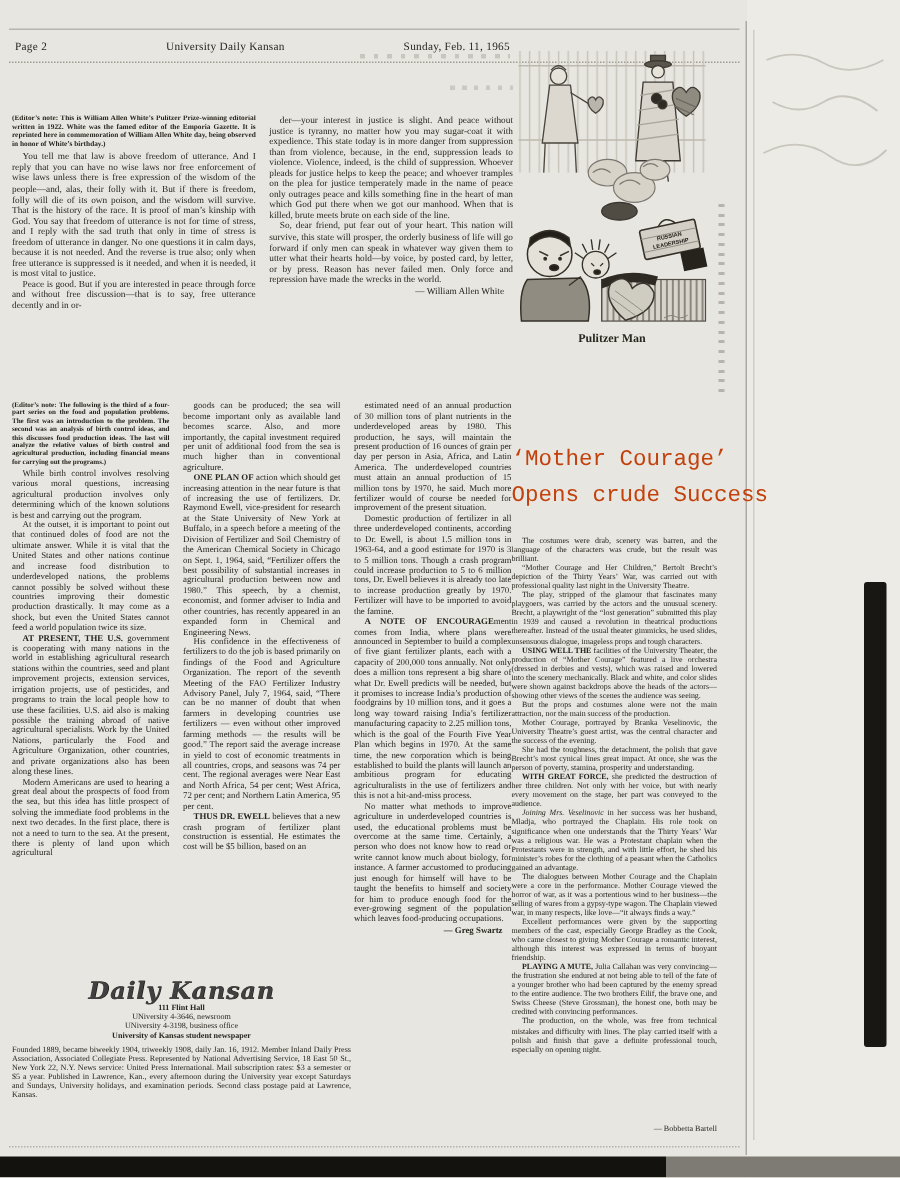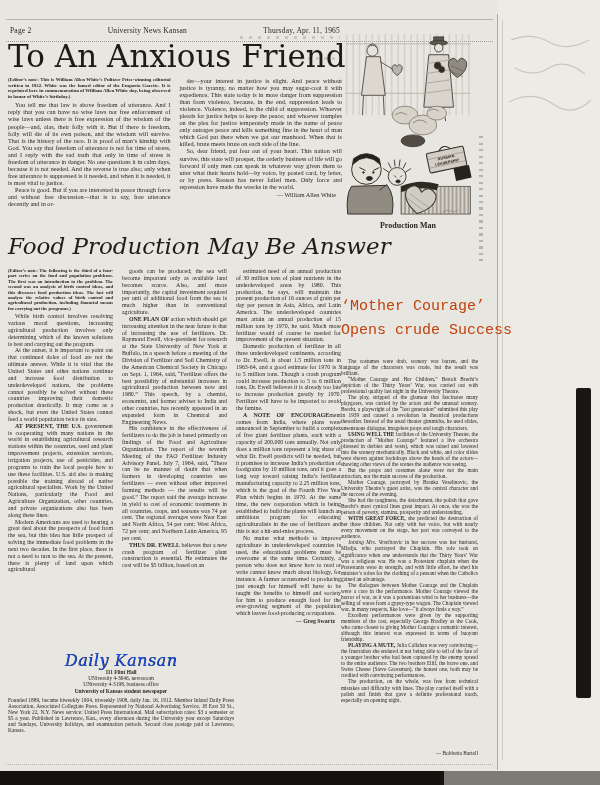--- a/index.html
+++ b/index.html
@@ -28,22 +28,22 @@
   .byb{font-weight:bold;}
   .hl2{position:absolute;left:8px;top:233px;width:337px;margin:0;font-family:"DejaVu Serif",serif;
        font-style:italic;font-weight:400;font-size:23px;line-height:26px;color:#201d17;
        text-align:justify;text-align-last:justify;white-space:nowrap;}
   .food-cols{position:absolute;left:8px;top:268px;width:333px;display:flex;gap:9px;
        font-size:5.9px;line-height:6.85px;}
   .fc{flex:1;height:380px;overflow:hidden;}
   .fc3{height:486px;}
   .fnote{font-weight:bold;font-size:4.7px;line-height:5.4px;text-align:justify;margin:0 0 2px;}
   .masthead{position:absolute;left:8px;top:652px;width:226px;}
-  .mh-logo{text-align:center;font-family:"DejaVu Serif",serif;font-weight:400;font-style:italic;
-       font-size:16px;line-height:17px;letter-spacing:.5px;color:#1d4ed8;
+  .mh-logo{text-align:center;font-family:"DejaVu Serif",serif;font-weight:700;font-style:italic;
+       font-size:16px;line-height:17px;letter-spacing:.5px;color:#404040;
        text-shadow:.4px 0 0 #17140f;}
   .mh-line{text-align:center;font-size:5.4px;line-height:6.2px;}
   .mh-b{font-weight:bold;}
   .mh-para{font-size:5.4px;line-height:6.1px;text-align:justify;margin:3px 0 0;}
   .cartoon{position:absolute;left:343px;top:30px;width:130px;height:188px;}
   .cap{position:absolute;left:343px;top:221px;width:130px;text-align:center;
        font-weight:bold;font-size:8px;}
   .mc-hl{position:absolute;left:341px;top:298px;width:137px;font-family:Liberation Mono, monospace;color:#c2410c;}
   .mc-l{font-size:15px;line-height:17px;text-align:justify;text-align-last:justify;white-space:nowrap;}
   .mc-l2{margin-top:7px;}
@@ -65,43 +65,41 @@
 <body>
 
 <div class="sheet">
   <div class="rt-area"></div>
   <div class="edge1"></div>
   <div class="edge2"></div>
   <div class="rule rule-top"></div>
 
   <div class="hdr">
     <span>Page 2</span>
-    <span>University News Kansan</span>
-    <span>Thursday, Apr. 11, 1965</span>
+    <span>University Daily Kansan</span>
+    <span>Sunday, Feb. 11, 1965</span>
   </div>
   <div class="rule rule-hdr"></div>
   <div class="specks1"></div>
   <div class="specks2"></div>
 
-  <h1 class="hl1">To An Anxious Friend</h1>
 
   <div class="ed-cols">
     <div class="col">
       <p class="note">(Editor’s note: This is William Allen White’s Pulitzer Prize-winning editorial written in 1922. White was the famed editor of the Emporia Gazette. It is reprinted here in commemoration of William Allen White day, being observed in honor of White’s birthday.)</p>
       <p class="p"><span>You tell me that law is above freedom of utterance. And I reply that you can have no wise laws nor free enforcement of wise laws unless there is free expression of the wisdom of the people—and, alas, their folly with it. But if there is freedom, folly will die of its own poison, and the wisdom will survive. That is the history of the race. It is proof of man’s kinship with God. You say that freedom of utterance is not for time of stress, and I reply with the sad truth that only in time of stress is freedom of utterance in danger. No one questions it in calm days, because it is not needed. And the reverse is true also; only when free utterance is suppressed is it needed, and when it is needed, it is most vital to justice.</span></p>
       <p class="p"><span>Peace is good. But if you are interested in peace through force and without free discussion—that is to say, free utterance decently and in or-</span></p>
     </div>
     <div class="col">
       <p class="p"><span>der—your interest in justice is slight. And peace without justice is tyranny, no matter how you may sugar-coat it with expedience. This state today is in more danger from suppression than from violence, because, in the end, suppression leads to violence. Violence, indeed, is the child of suppression. Whoever pleads for justice helps to keep the peace; and whoever tramples on the plea for justice temperately made in the name of peace only outrages peace and kills something fine in the heart of man which God put there when we got our manhood. When that is killed, brute meets brute on each side of the line.</span></p>
       <p class="p"><span>So, dear friend, put fear out of your heart. This nation will survive, this state will prosper, the orderly business of life will go forward if only men can speak in whatever way given them to utter what their hearts hold—by voice, by posted card, by letter, or by press. Reason has never failed men. Only force and repression have made the wrecks in the world.</span></p>
       <p class="p by">— William Allen White</p>
     </div>
   </div>
 
-  <h2 class="hl2">Food Production May Be Answer</h2>
 
   <div class="food-cols">
     <div class="fc">
       <p class="fnote">(Editor’s note: The following is the third of a four-part series on the food and population problems. The first was an introduction to the problem. The second was an analysis of birth control ideas, and this discusses food production ideas. The last will analyze the relative values of birth control and agricultural production, including financial means for carrying out the programs.)</p>
       <p class="p"><b class="ld"></b><span>While birth control involves resolving various moral questions, increasing agricultural production involves only determining which of the known solutions is best and carrying out the program.</span></p>
       <p class="p"><b class="ld"></b><span>At the outset, it is important to point out that continued doles of food are not the ultimate answer. While it is vital that the United States and other nations continue and increase food distribution to underdeveloped nations, the problems cannot possibly be solved without these countries improving their domestic production drastically. It may come as a shock, but even the United States cannot feed a world population twice its size.</span></p>
       <p class="p"><b class="ld">AT PRESENT, THE U.S.</b><span> government is cooperating with many nations in the world in establishing agricultural research stations within the countries, seed and plant improvement projects, extension services, irrigation projects, use of pesticides, and programs to train the local people how to use these facilities. U.S. aid also is making possible the training abroad of native agricultural specialists. Work by the United Nations, particularly the Food and Agriculture Organization, other countries, and private organizations also has been along these lines.</span></p>
       <p class="p"><b class="ld"></b><span>Modern Americans are used to hearing a great deal about the prospects of food from the sea, but this idea has little prospect of solving the immediate food problems in the next two decades. In the first place, there is not a need to turn to the sea. At the present, there is plenty of land upon which agricultural</span></p>
     </div>
     <div class="fc">
@@ -198,21 +196,21 @@
         <rect x="58" y="158" width="70" height="28" fill="url(#slats)"></rect>
         <path d="M58 158q18-8 38-2l-2 6q-18-5-36 2Z" fill="#2d2a24"></path>
       </g>
       <g transform="rotate(12 78 172)">
         <path d="M62 164q8-10 15 0q7-10 15 0q3 12-15 22q-18-10-15-22Z" fill="#cfccc2" stroke="#3a362f" stroke-width="1"></path>
         <path d="M66 168l22 10M64 173l20 9" stroke="#8f8b81" stroke-width="0.6"></path>
       </g>
       <path d="M100 184q4-3 8-1t8-1" stroke="#8a867c" fill="none" stroke-width="0.7"></path>
     </svg>
   </div>
-  <div class="cap">Production Man</div>
+  <div class="cap">Pulitzer Man</div>
 
   <div class="mc-hl">
     <div class="mc-l">‘Mother Courage’</div>
     <div class="mc-l mc-l2">Opens crude Success</div>
   </div>
 
   <div class="mc-body">
     <p class="p"><b class="ld"></b><span>The costumes were drab, scenery was barren, and the language of the characters was crude, but the result was brilliant.</span></p>
     <p class="p"><b class="ld"></b><span>“Mother Courage and Her Children,” Bertolt Brecht’s depiction of the Thirty Years’ War, was carried out with professional quality last night in the University Theatre.</span></p>
     <p class="p"><b class="ld"></b><span>The play, stripped of the glamour that fascinates many playgoers, was carried by the actors and the unusual scenery. Brecht, a playwright of the “lost generation” submitted this play in 1939 and caused a revolution in theatrical productions thereafter. Instead of the usual theater gimmicks, he used slides, unsensuous dialogue, imageless props and tough characters.</span></p>

